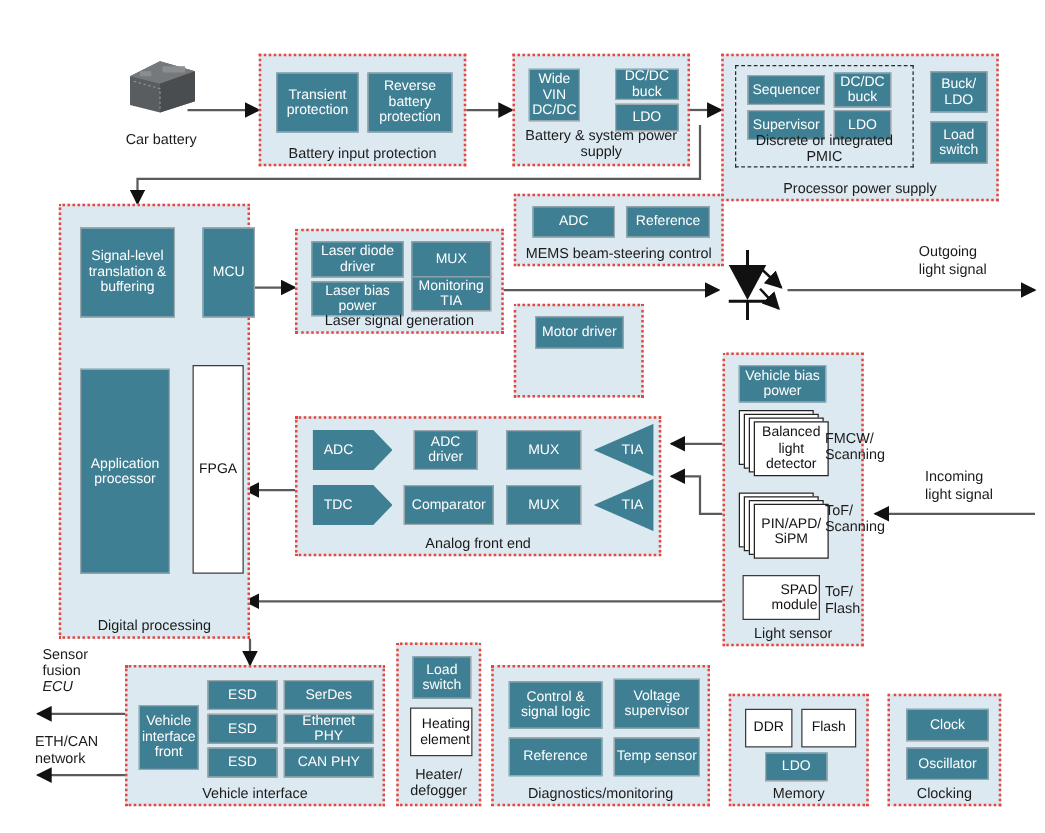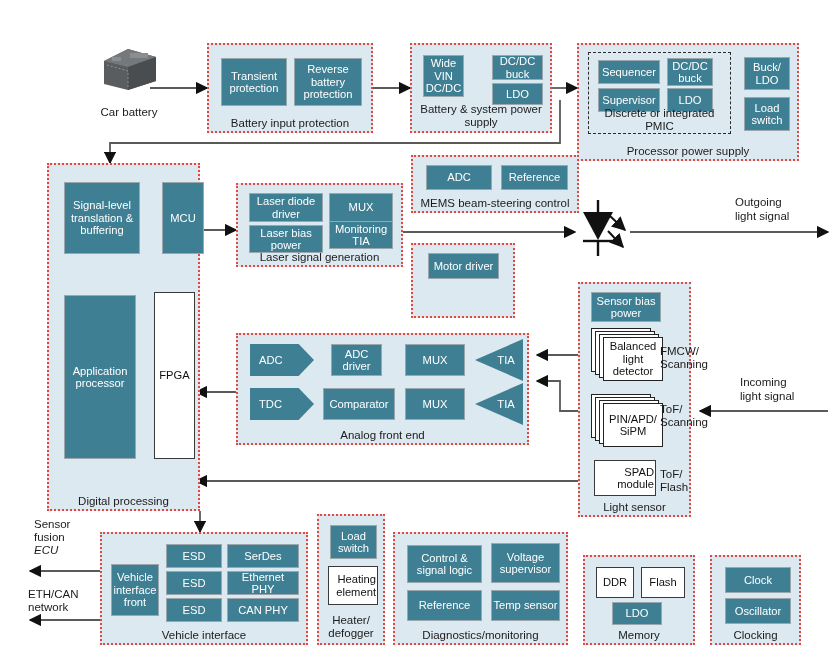--- a/index.html
+++ b/index.html
@@ -190,21 +190,21 @@
     <div class="blk" style="left:167px;top:9px;width:60px;height:32px;">MUX</div>
     <div class="tria" style="left:237px;top:4px;width:48px;height:42px;">TIA</div>
     <div class="penta" style="left:12px;top:53px;width:64px;height:32px;">TDC</div>
     <div class="blk" style="left:85px;top:53px;width:72px;height:32px;">Comparator</div>
     <div class="blk" style="left:167px;top:53px;width:60px;height:32px;">MUX</div>
     <div class="tria" style="left:237px;top:48px;width:48px;height:42px;">TIA</div>
     <div class="gcap">Analog front end</div>
   </div>
 
   <div class="grp" style="left:578px;top:282px;width:113px;height:235px;">
-    <div class="blk" style="left:11px;top:8px;width:70px;height:30px;">Sensor bias power</div>
+    <div class="blk" style="left:11px;top:8px;width:70px;height:30px;">Vehicle bias power</div>
 
     <div class="stack" style="left:11px;top:44px;width:74px;height:52px;">
       <i style="left:0;top:0;width:60px;height:44px;"></i>
       <i style="left:4px;top:3px;width:60px;height:44px;"></i>
       <i style="left:8px;top:6px;width:60px;height:44px;"></i>
       <div class="front" style="left:12px;top:9px;width:60px;height:44px;">Balanced light detector</div>
     </div>
 
     <div class="stack" style="left:11px;top:110px;width:74px;height:52px;">
       <i style="left:0;top:0;width:60px;height:44px;"></i>

